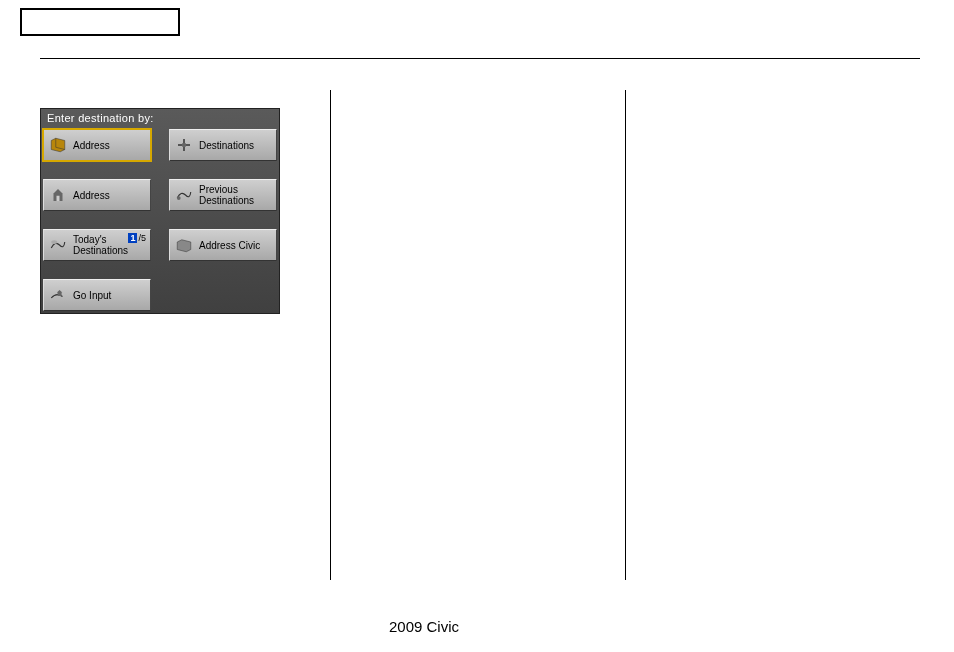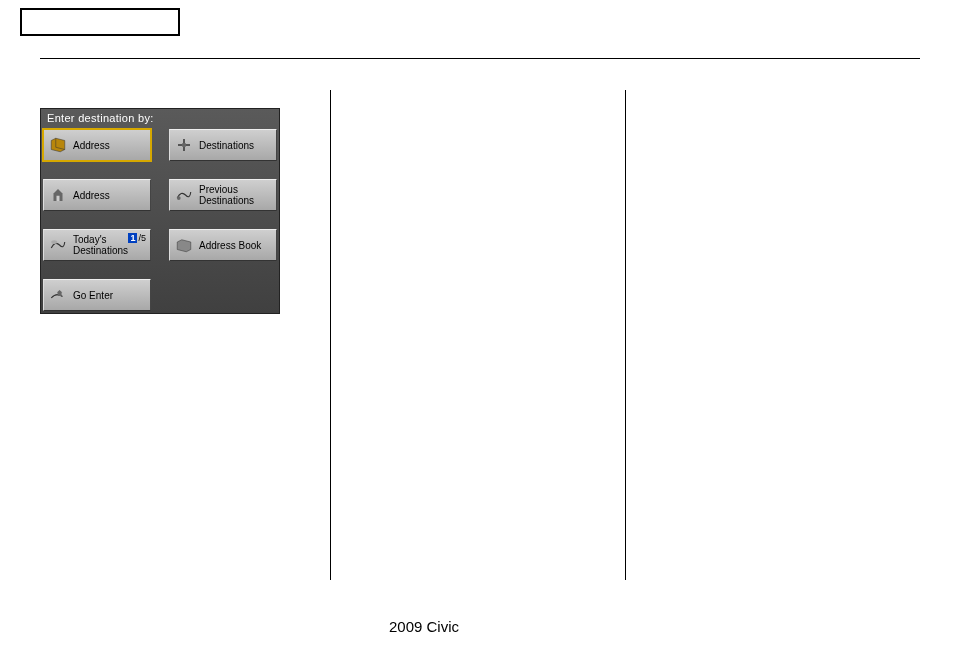--- a/index.html
+++ b/index.html
@@ -199,31 +199,31 @@
             <span class="total">/5</span>
           </span>
         </div>
 
         <div class="nav-btn">
           <span class="nav-icon">
             <svg viewBox="0 0 24 24">
                 <path fill="#888" stroke="#333" stroke-width="0.7" d="M3 8 L9 5 L21 8 L21 18 L15 21 L3 18 Z"></path>
               </svg>
           </span>
-          <span class="nav-btn-label">Address Book</span>
+          <span class="nav-btn-label">Address Civic</span>
         </div>
 
         <div class="nav-btn">
           <span class="nav-icon">
             <svg viewBox="0 0 24 24">
                 <path fill="none" stroke="#333" stroke-width="1.5" d="M3 16 Q10 8 18 14"></path>
                 <path fill="#666" d="M15 12 L19 8 L23 12 L22 12 L22 17 L16 17 L16 12 Z" transform="translate(-3 -2) scale(0.9)"></path>
               </svg>
           </span>
-          <span class="nav-btn-label">Go Enter</span>
+          <span class="nav-btn-label">Go Input</span>
         </div>
 
       </div>
     </div>
 
   </div>
   <div class="col col2"></div>
   <div class="col col3"></div>
 </div>
 

